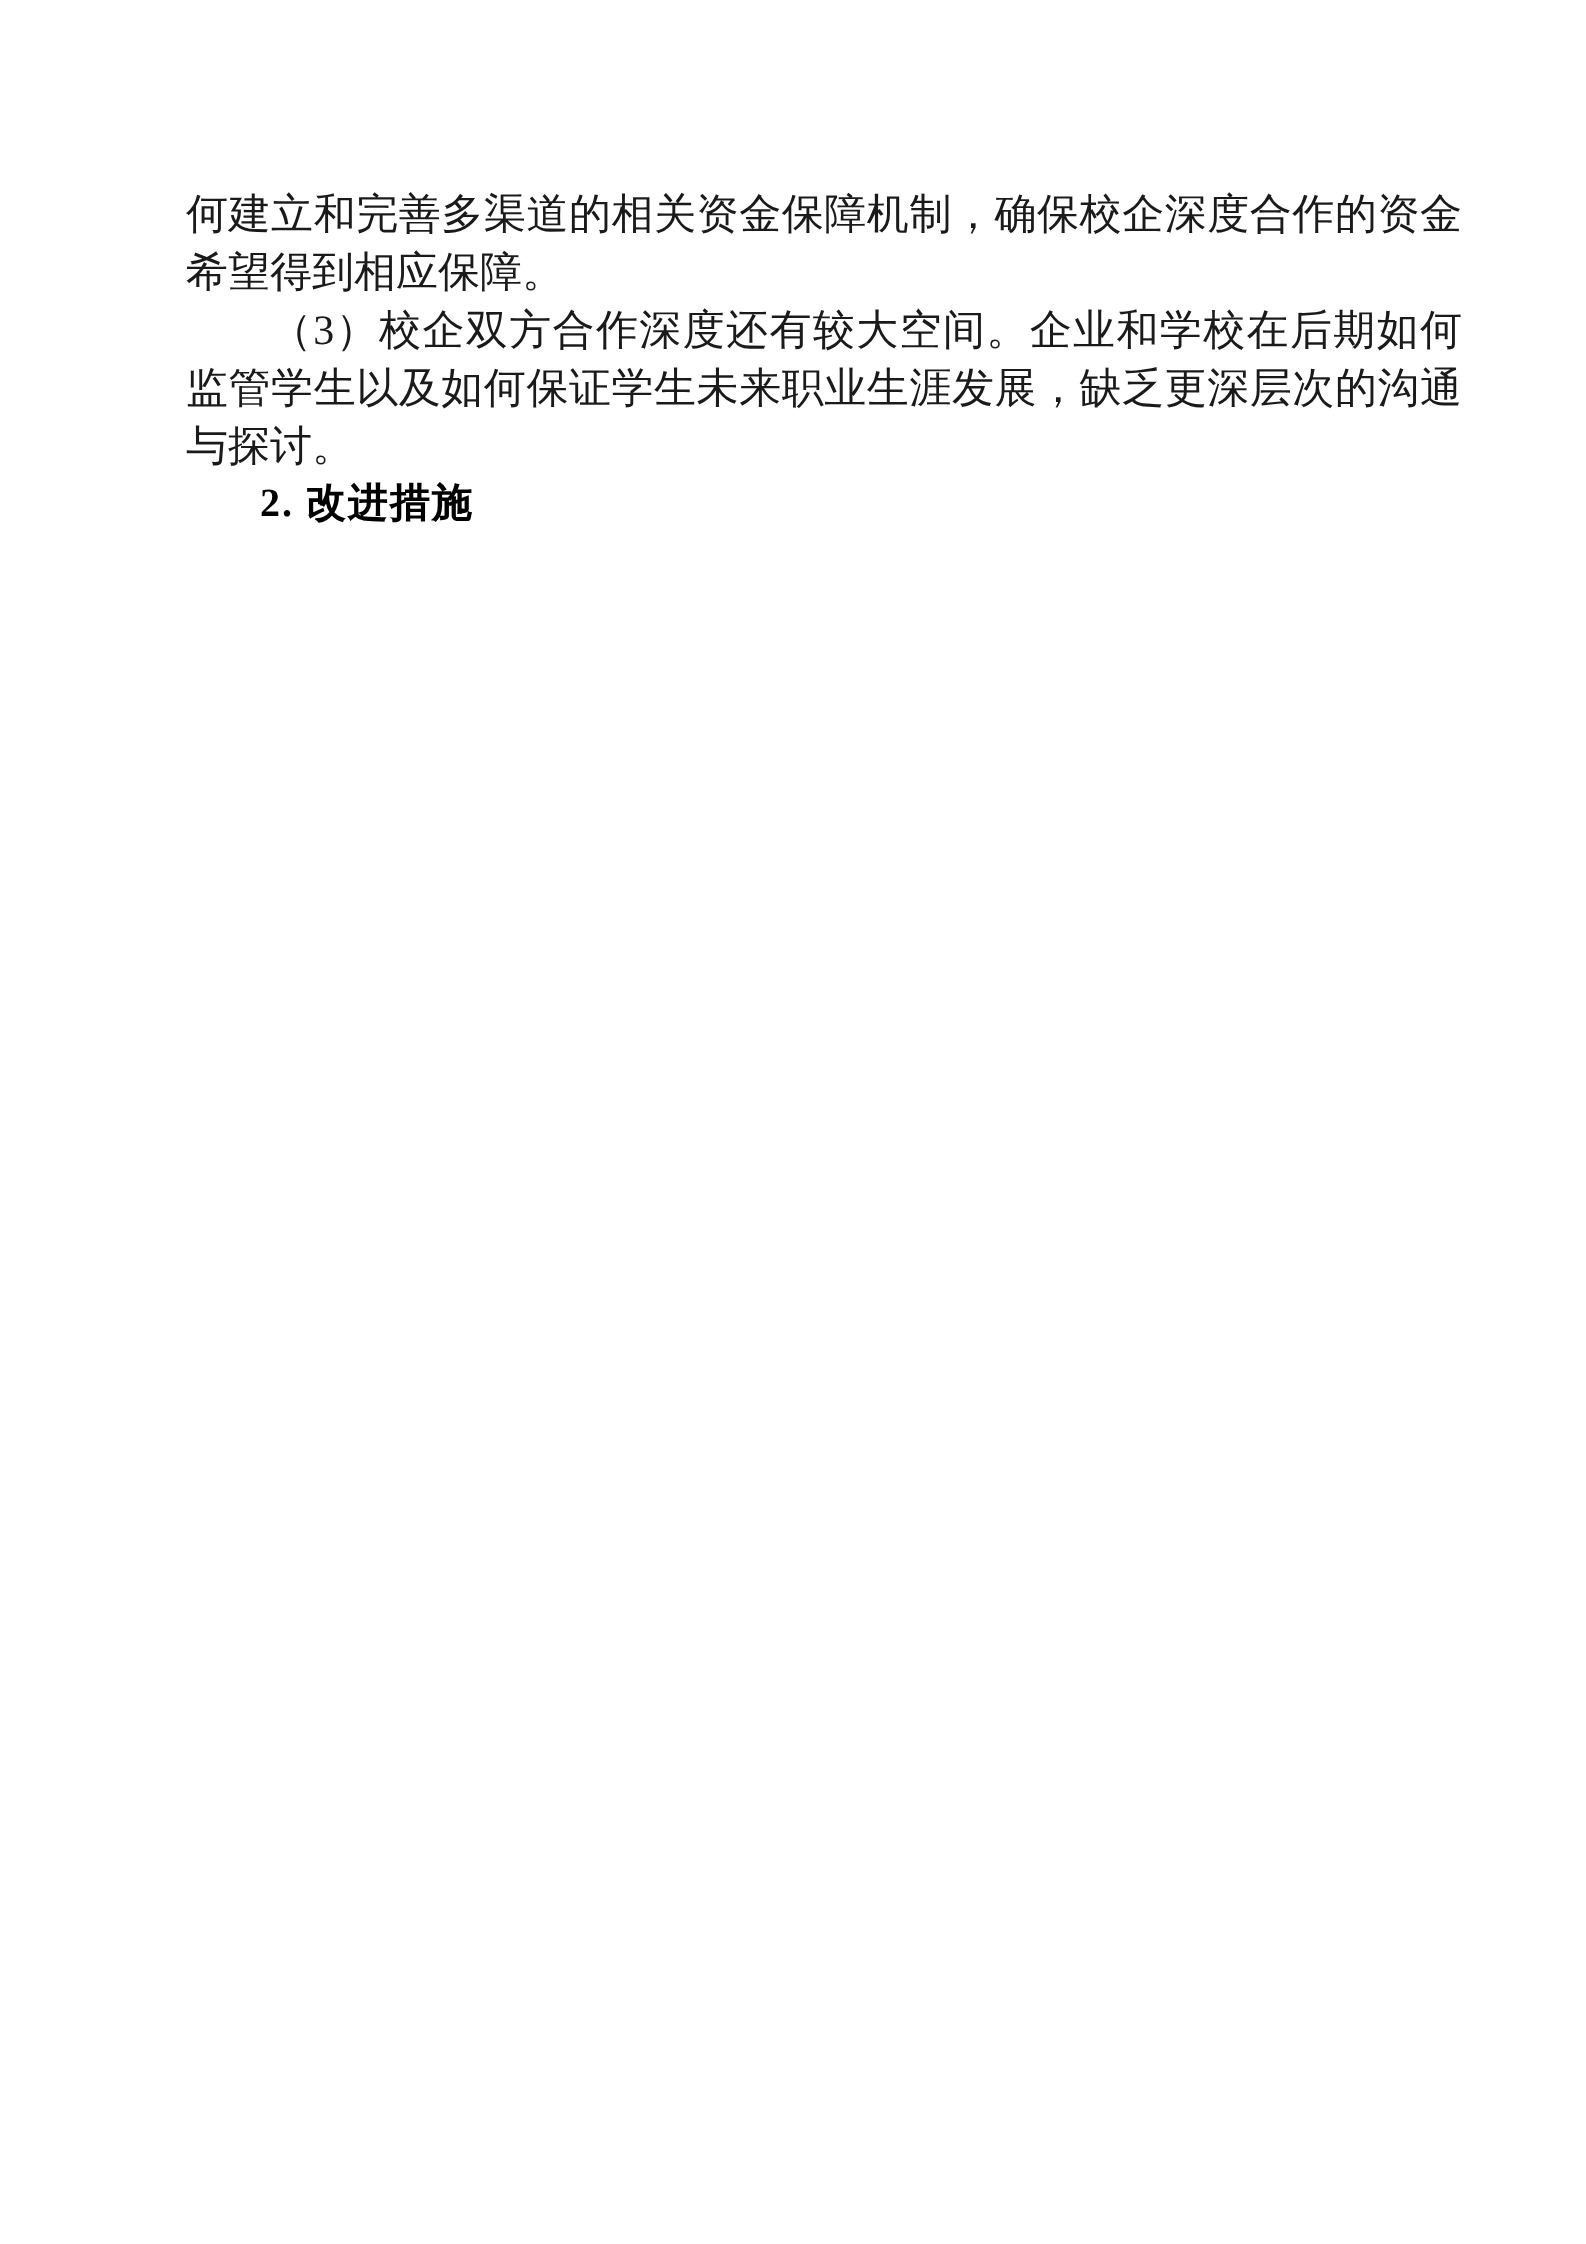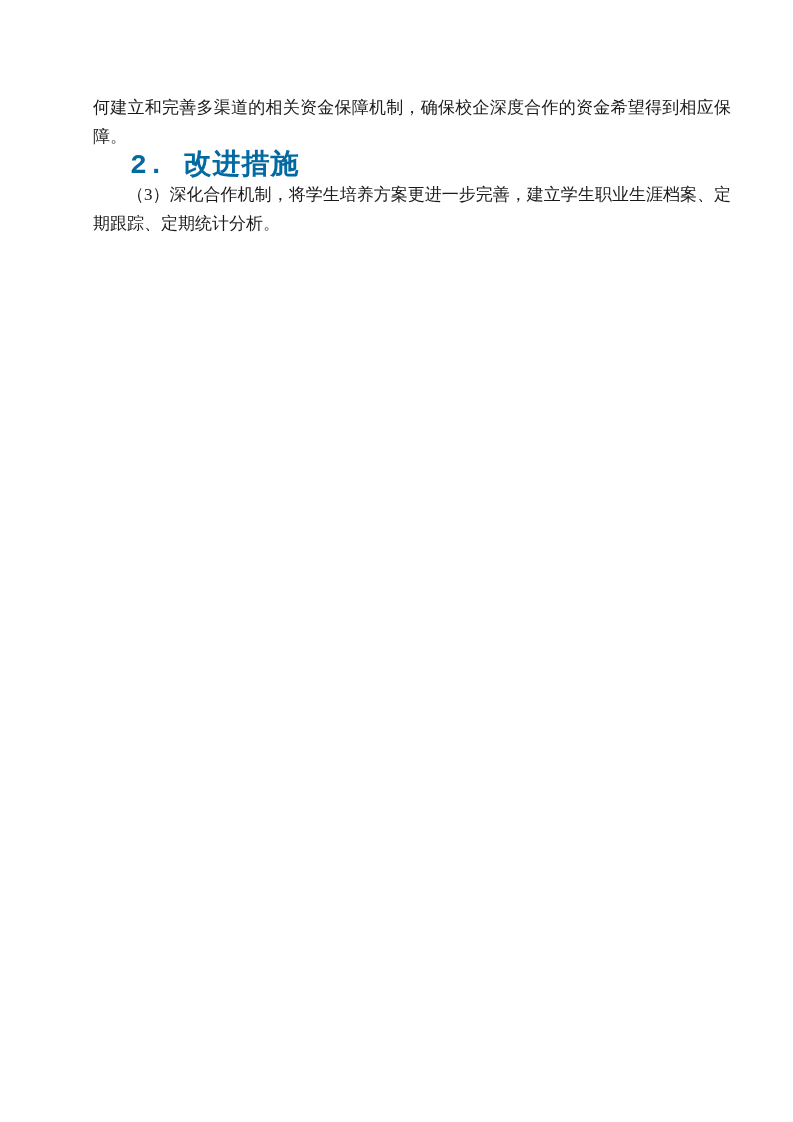--- a/index.html
+++ b/index.html
@@ -16,44 +16,44 @@
     font-family: "Liberation Serif", "DejaVu Serif", serif;
   }
   .content {
     position: absolute;
     left: 93px;
     top: 93px;
     width: 638px;
   }
   .body-par {
     margin: 0;
-    font-size: 17px;
+    font-size: 21px;
     line-height: 29px;
     color: #1a1a1a;
     text-align: justify;
     text-justify: inter-ideograph;
     text-indent: 2em;
     word-break: break-all;
   }
   .body-par.no-indent {
     text-indent: 0;
   }
   .section-heading {
     margin: 0;
-    font-family: Liberation Mono, monospace;
-    font-size: 28px;
+    font-family: Liberation Serif, serif;
+    font-size: 20px;
     font-weight: bold;
     line-height: 29px;
-    color: #0369a1;
+    color: #000000;
     text-indent: 37px;
     letter-spacing: 1px;
   }
 </style>
 </head>
 <body>
 
 <div class="page">
   <div class="content">
     <p class="body-par no-indent">何建立和完善多渠道的相关资金保障机制，确保校企深度合作的资金希望得到相应保障。</p>
+    <p class="body-par">（3）校企双方合作深度还有较大空间。企业和学校在后期如何监管学生以及如何保证学生未来职业生涯发展，缺乏更深层次的沟通与探讨。</p>
     <h2 class="section-heading">2. 改进措施</h2>
-    <p class="body-par">（3）深化合作机制，将学生培养方案更进一步完善，建立学生职业生涯档案、定期跟踪、定期统计分析。</p>
   </div>
 </div>
 
 </body></html>

